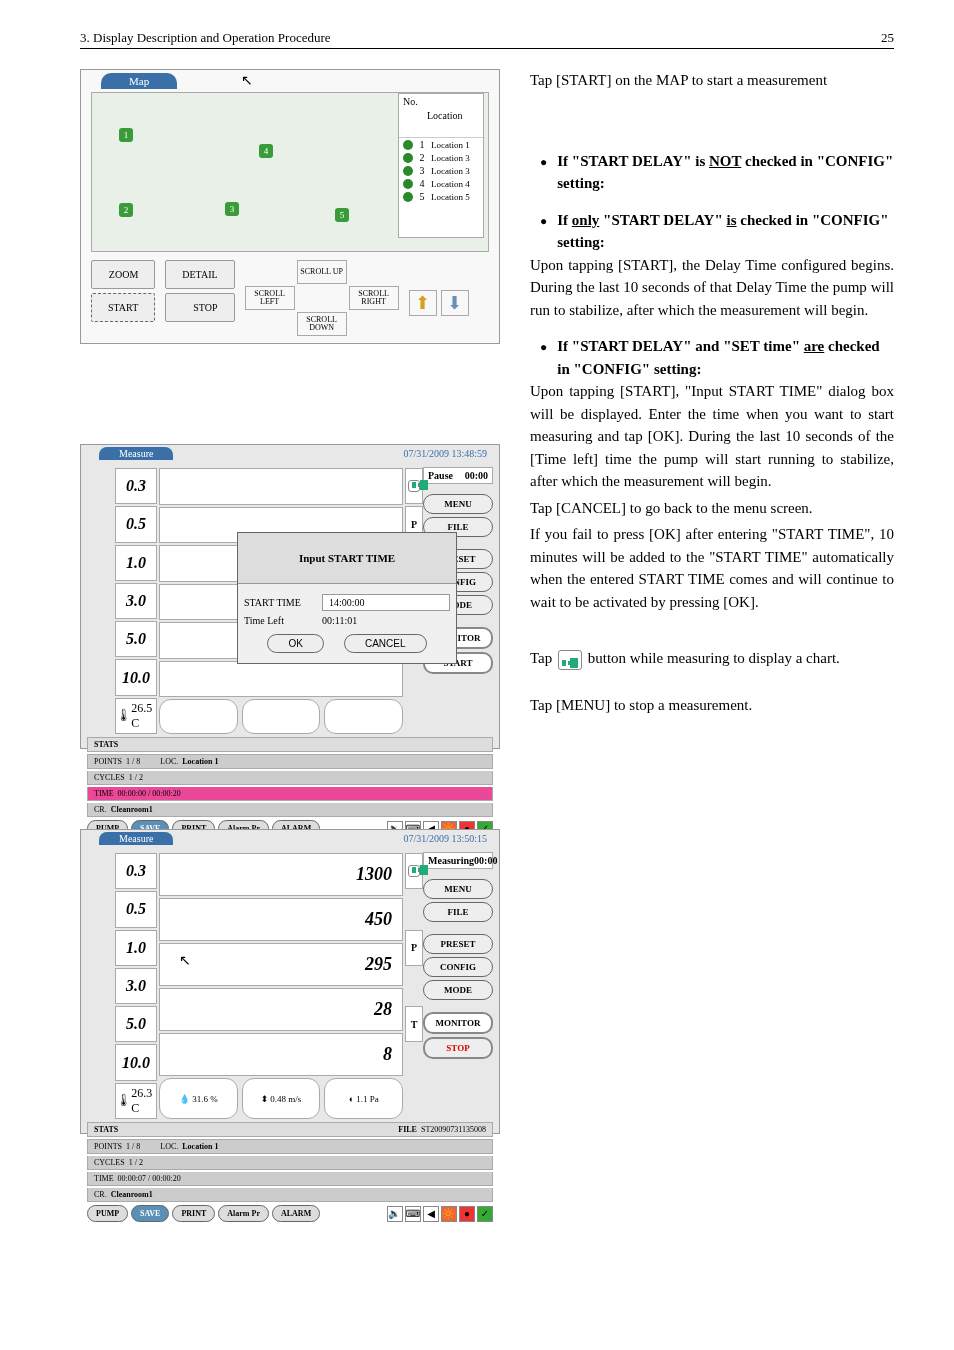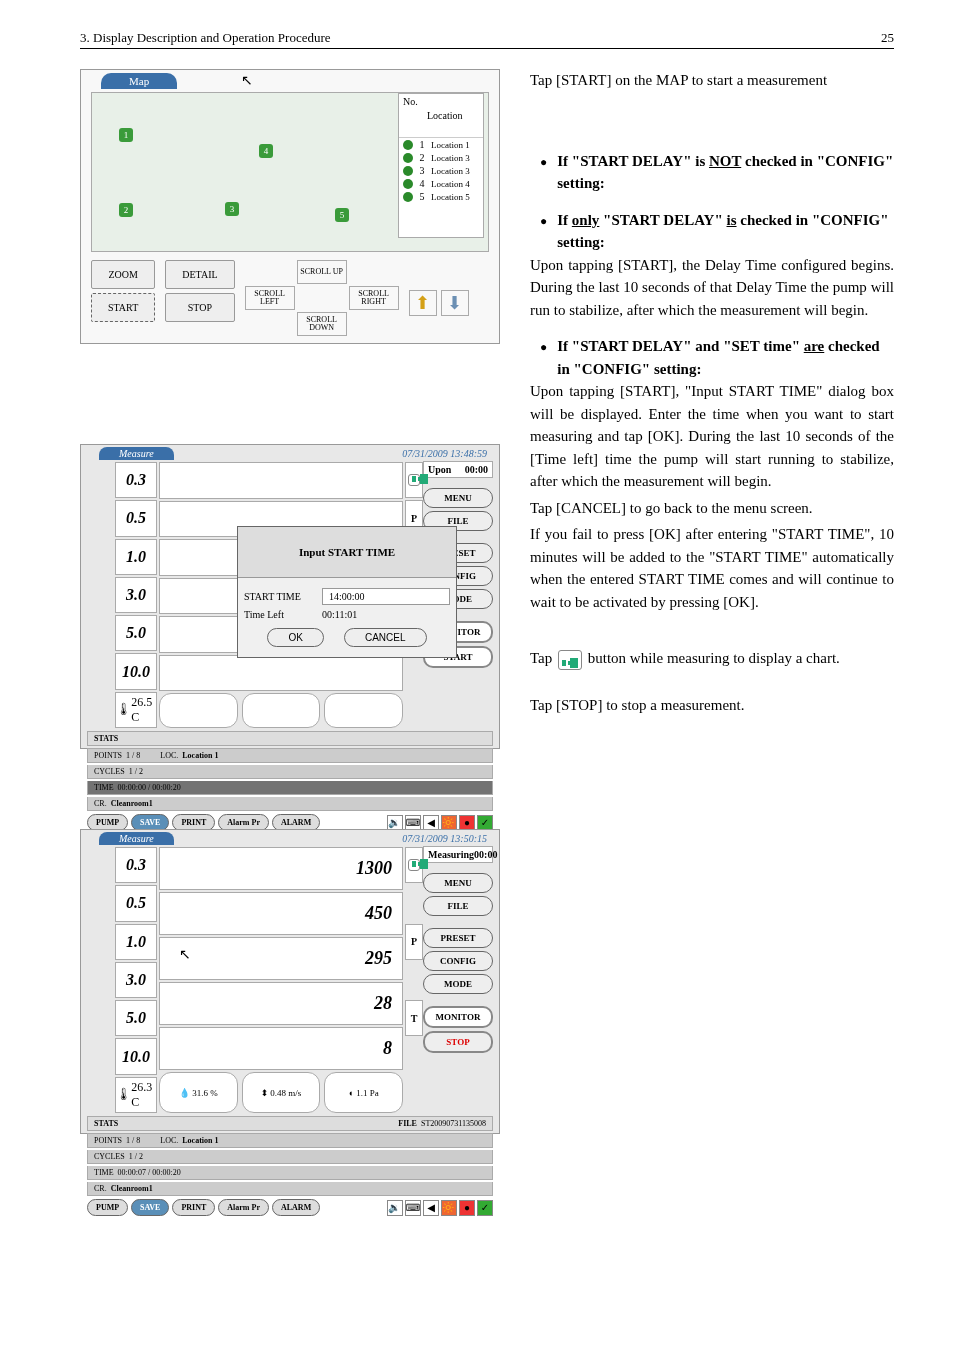--- a/index.html
+++ b/index.html
@@ -75,33 +75,33 @@
     }
     .legend-header { display: flex; border-bottom: 1px solid #ccc; }
     .legend-header span:first-child { width: 24px; padding: 2px 4px; }
     .legend-header span:last-child { flex: 1; padding: 16px 4px; }
     .legend-row { display: flex; align-items: center; padding: 1px 0; }
     .legend-dot { width: 10px; height: 10px; border-radius: 50%; background: #2a8a2a; margin: 0 4px; }
     .legend-no { width: 10px; text-align: center; }
     .legend-label { font-size: 9px; margin-left: 4px; }
     .map-buttons { padding: 8px 10px; display: flex; gap: 10px; }
     .map-btn-col { display: flex; flex-direction: column; gap: 4px; }
-    .ui-btn { background: #eee; border: 1px solid #999; font-size: 10px; padding: 6px 10px; text-align: center; border-radius: 2px; }
+    .ui-btn { background: #eee; border: 1px solid #999; font-size: 10px; padding: 6px 10px; text-align: right; border-radius: 2px; }
     .ui-btn.big { padding: 8px 16px; }
     .scroll-grid { display: grid; grid-template-columns: 50px 50px 50px; grid-template-rows: 24px 24px 24px; gap: 2px; }
     .scroll-cell { border: 1px solid #aaa; font-size: 8px; display: flex; align-items: center; justify-content: center; text-align: center; line-height: 1; }
     .scroll-cell.empty { border: none; }
     .arrow-box { display: flex; gap: 4px; }
     .arrow-btn { width: 28px; height: 26px; border: 1px solid #aaa; display: flex; align-items: center; justify-content: center; }
     .arrow-up { color: #d4a017; font-size: 18px; }
     .arrow-dn { color: #6b8fb3; font-size: 18px; }
 
     
     .screenshot2, .screenshot3 { height: 305px; background: #e8e8e8; }
-    .measure-top { height: 16px; position: relative; font-style: italic; }
+    .measure-top { height: 22px; position: relative; }
     .measure-tab { position: absolute; top: 2px; left: 18px; background: #3a6fa8; color: white; font-size: 10px; padding: 1px 20px; border-radius: 8px 8px 0 0; }
     .measure-time { position: absolute; right: 12px; top: 3px; color: #3a6fa8; font-size: 10px; }
     .measure-body { display: flex; height: 268px; padding: 0 6px; }
     .size-col { width: 70px; display: flex; flex-direction: column; padding-left: 28px; }
     .size-cell { flex: 1; border: 1px solid #aaa; margin: 1px 0; background: white; font-family: Georgia, serif; font-weight: bold; font-size: 16px; display: flex; align-items: center; justify-content: center; font-style: italic; }
     .size-cell.temp { font-size: 12px; font-style: normal; font-weight: normal; }
     .data-col { flex: 1; display: flex; flex-direction: column; margin: 0 2px; position: relative; }
     .data-cell { flex: 1; border: 1px solid #aaa; margin: 1px 0; background: white; font-family: Georgia, serif; font-weight: bold; font-size: 18px; font-style: italic; display: flex; align-items: center; justify-content: flex-end; padding-right: 10px; }
     .env-row { flex: 1; display: flex; gap: 4px; margin: 1px 0; }
     .env-cell { flex: 1; border: 1px solid #aaa; background: white; border-radius: 12px; font-size: 9px; display: flex; align-items: center; justify-content: center; gap: 2px; }
@@ -278,21 +278,21 @@
               </div>
             <div class="ind-box">P</div>
             <div class="ind-box" style="visibility:hidden;"></div>
             <div class="ind-box" style="visibility:hidden;"></div>
             <div class="ind-box" style="visibility:hidden;"></div>
             <div class="ind-box" style="visibility:hidden;"></div>
             <div class="ind-box" style="visibility:hidden;"></div>
           </div>
           <div class="menu-col">
             <div class="status-box">
-                <span>Upon</span>
+                <span>Pause</span>
                 <span>00:00</span>
               </div>
             <div style="height:4px;"></div>
             <div class="menu-btn">MENU</div>
             <div class="menu-btn">FILE</div>
             <div style="height:6px;"></div>
             <div class="menu-btn">PRESET</div>
             <div class="menu-btn">CONFIG</div>
             <div class="menu-btn">MODE</div>
             <div style="height:6px;"></div>
@@ -304,21 +304,21 @@
           <span><b>STATS</b></span>
           <span></span>
         </div>
         <div class="stats-bar" style="background:#ccc;">
           <span><span>POINTS</span>&nbsp;&nbsp;<span>1 / 8</span></span>
           <span><span>LOC.</span>&nbsp;&nbsp;<b>Location 1</b></span>
         </div>
         <div class="stats-bar" style="background:#ccc;border-top:none;">
           <span><span>CYCLES</span>&nbsp;&nbsp;<span>1 / 2</span></span>
         </div>
-        <div class="stats-bar" style="background:#737373;border-top:none;">
+        <div class="stats-bar" style="background:#ec4899;border-top:none;">
           <span><span>TIME</span>&nbsp;&nbsp;<span>00:00:00 / 00:00:20</span></span>
         </div>
         <div class="stats-bar" style="background:#ccc;border-top:none;">
           <span><span>CR.</span>&nbsp;&nbsp;<b>Cleanroom1</b></span>
         </div>
         <div class="bottom-bar">
           <div class="bottom-btn">PUMP</div>
           <div class="bottom-btn" style="background:#5a8fb8;color:white;">SAVE</div>
           <div class="bottom-btn">PRINT</div>
           <div class="bottom-btn">Alarm Pr</div>
@@ -455,16 +455,16 @@
       <div style="height:30px;"></div>
 
       <p>
         <span>Tap </span>
         <span class="chart-icon"></span>
         <span> button while measuring to display a chart.</span>
       </p>
 
       <div style="height:20px;"></div>
 
-      <p>Tap [STOP] to stop a measurement.</p>
+      <p>Tap [MENU] to stop a measurement.</p>
     </div>
   </div>
 </div>
 
 </body></html>

